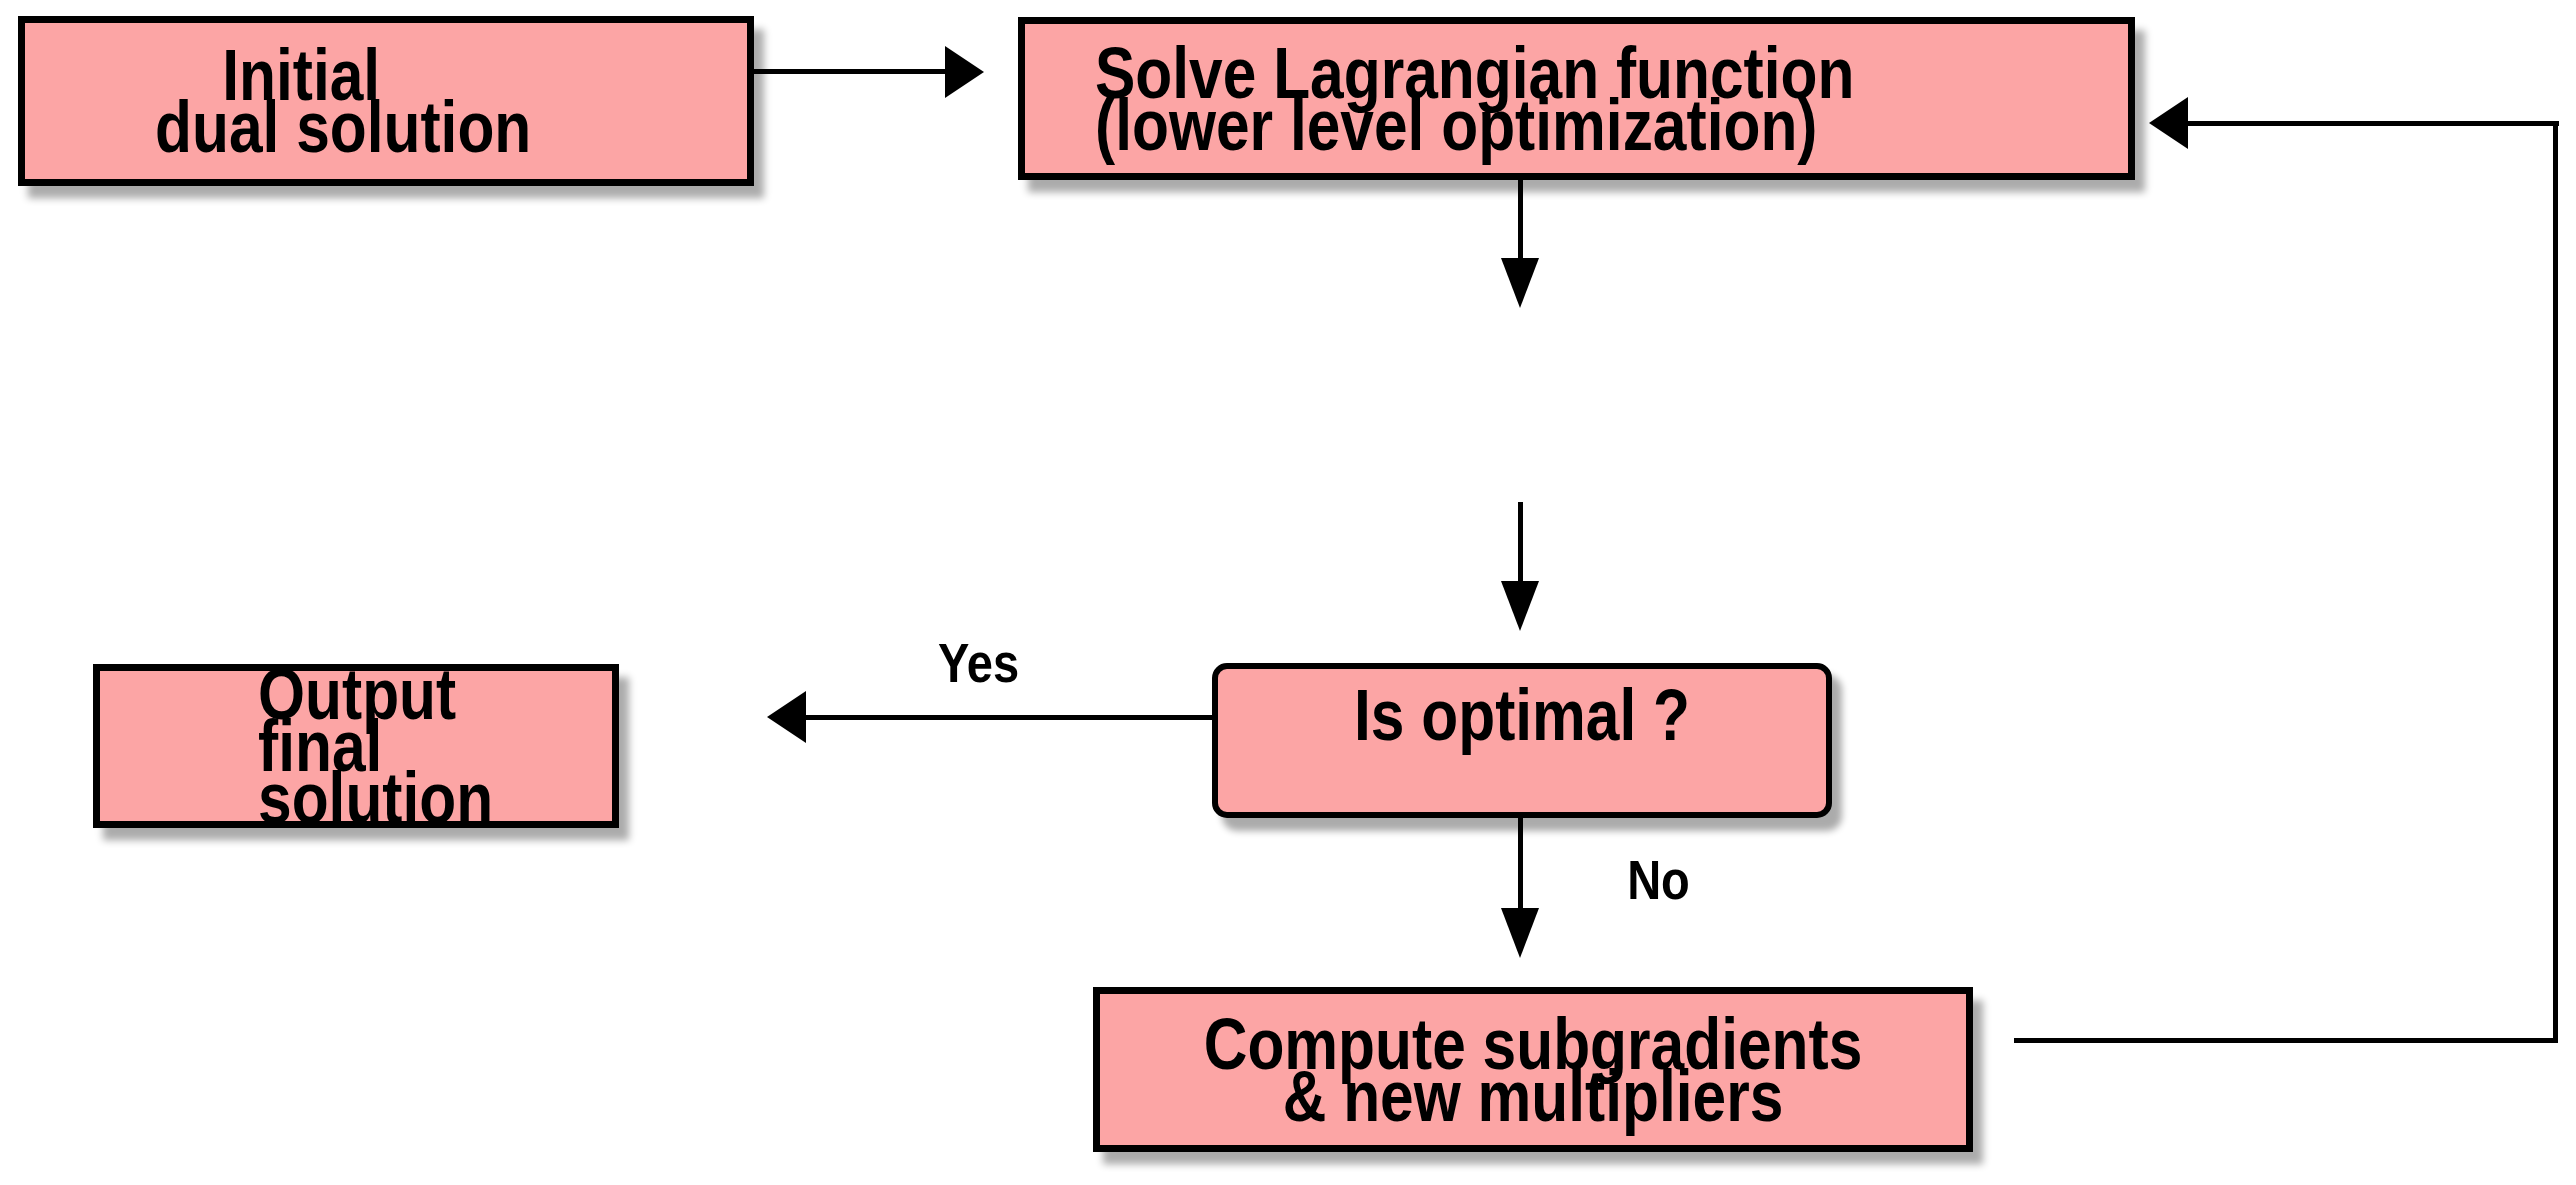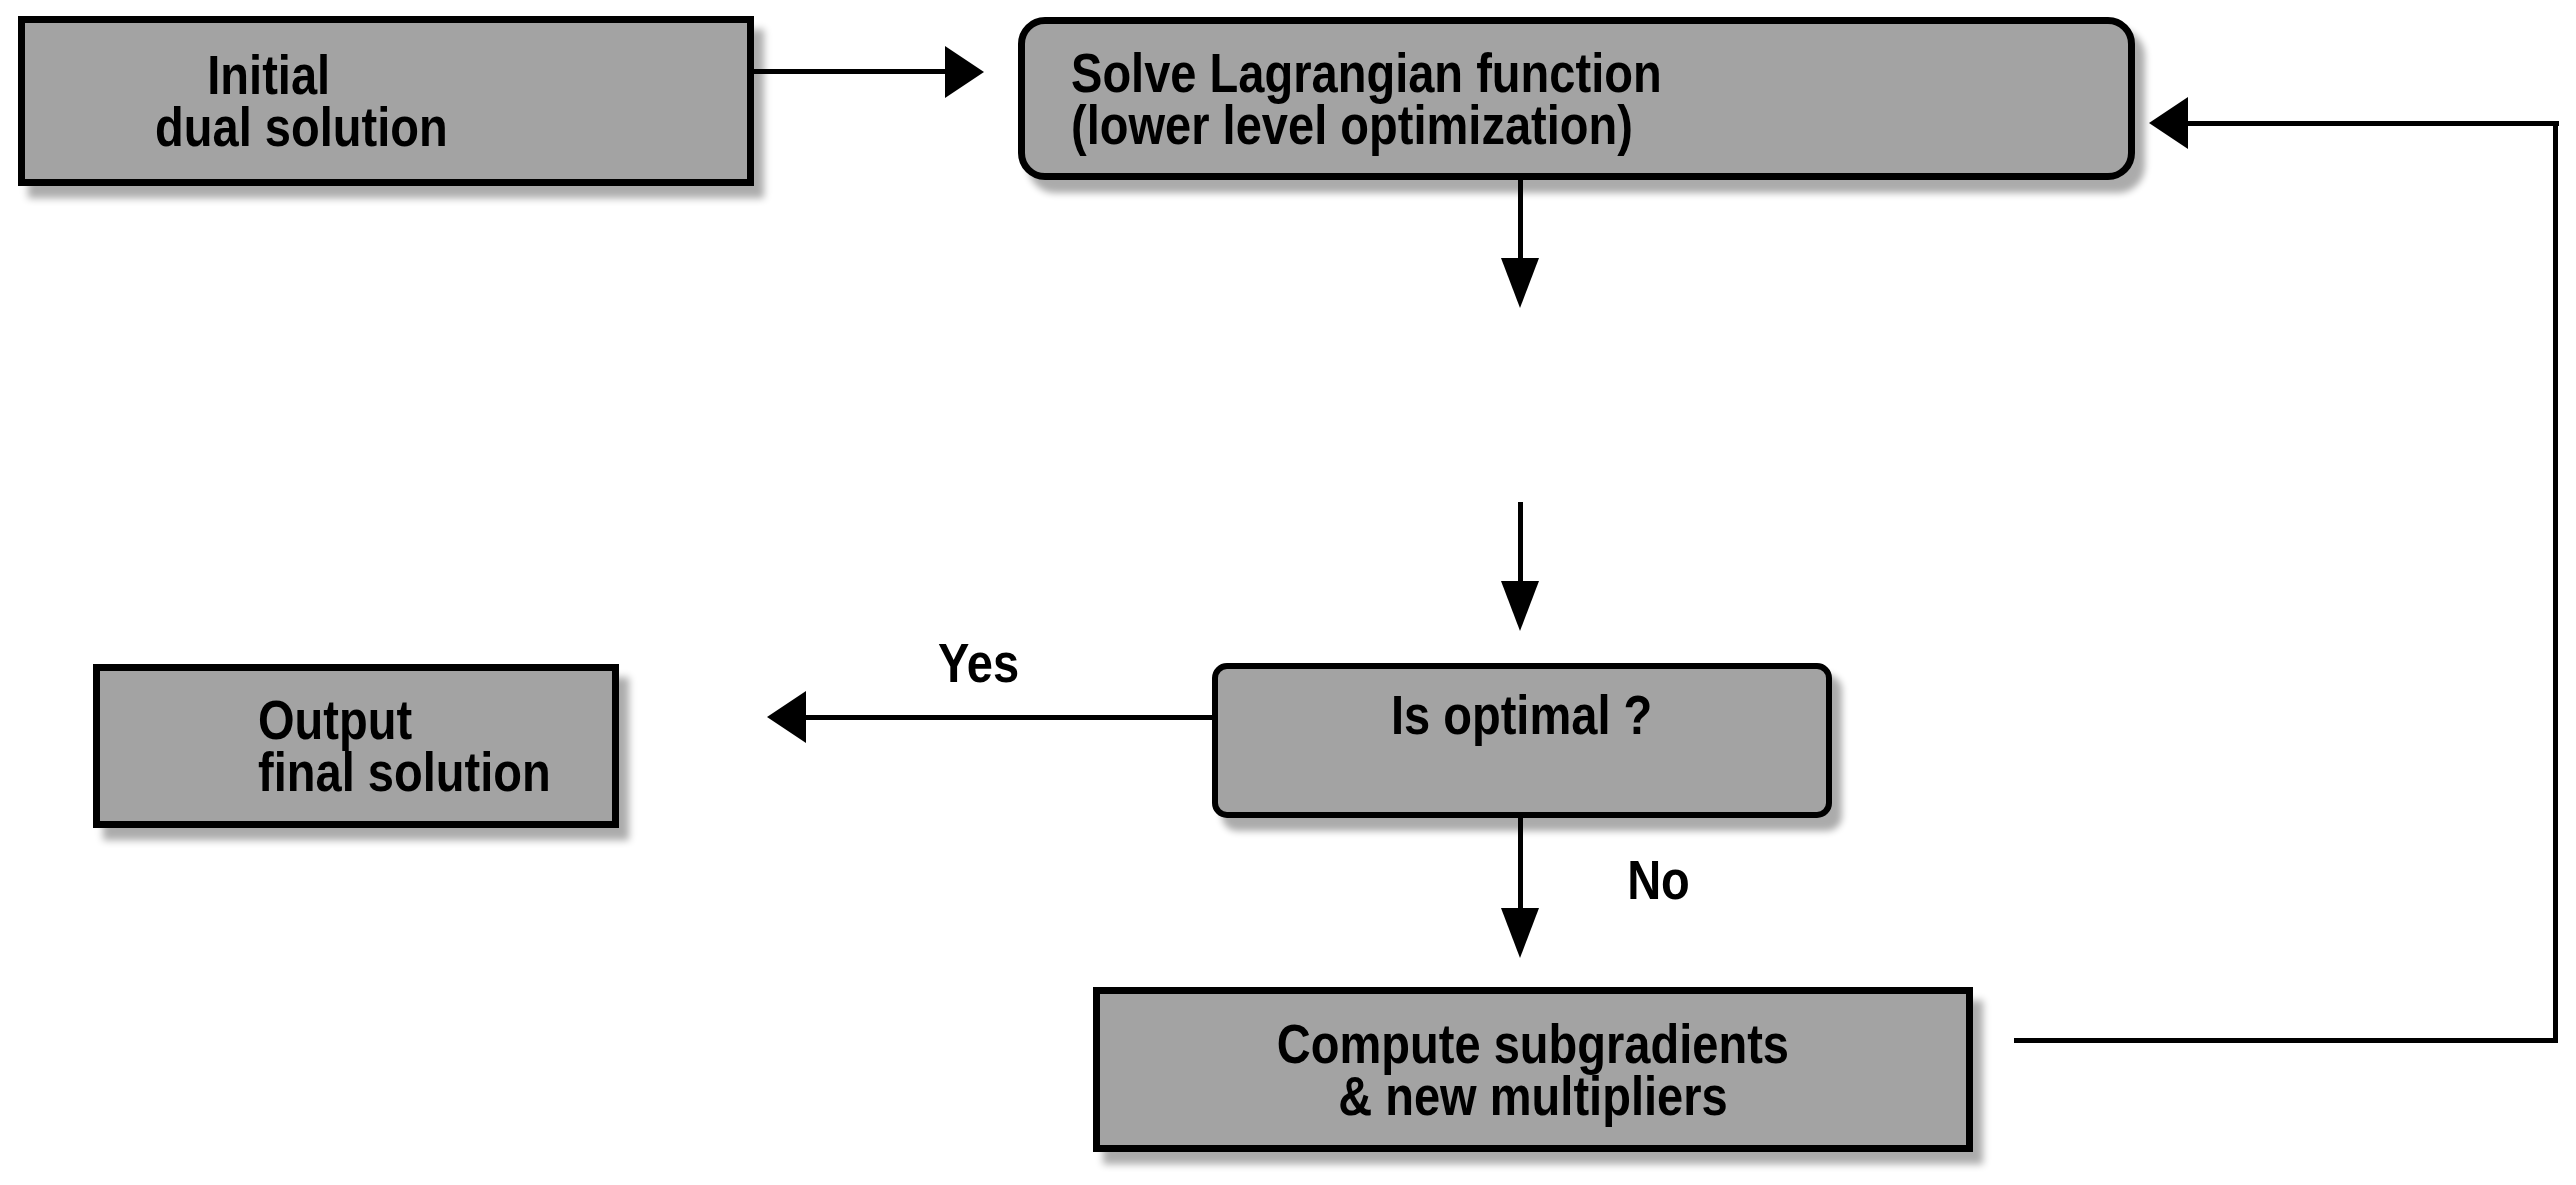--- a/index.html
+++ b/index.html
@@ -7,38 +7,38 @@
     position:relative;
     width:2576px;height:1185px;
     background:#ffffff;
     overflow:hidden;
     font-family:"Liberation Sans",sans-serif;
     color:#000;
   }
   
   .node{
     position:absolute;
-    background:#a3a3a3;
+    background:#fca5a5;
     border:7.5px solid #000;
     box-sizing:border-box;
     box-shadow:10px 12.5px 7.5px rgba(0,0,0,0.33);
     display:flex;
     flex-direction:column;
     justify-content:center;
     font-weight:700;
-    font-size:56px;
+    font-size:72px;
     line-height:52px;
     white-space:pre-wrap;
   }
   .lbl{transform:scaleX(0.84);transform-origin:left center;display:block;}
   .node.centered{align-items:center;text-align:center;}
   .node.centered .lbl{transform-origin:center center;}
 
   #n-initial {left:17.5px;   top:16.3px;   width:736px; height:170px; padding-left:130px;}
-  #n-solve   {left:1018px; top:17px;   width:1117px; height:163px; padding-left:46px;border-radius:27px;}
+  #n-solve   {left:1018px; top:17px;   width:1117px; height:163px; padding-left:70px;}
   #n-primal  {left:1093px; top:339px;  width:928px; height:163px; padding-left:232px;}
   #n-decision{left:1212px; top:663px; width:620px;  height:155px; border-width:6.3px;
               border-radius:15px; justify-content:flex-start; padding-top:17.5px;
               line-height:56px;}
   #n-subgrad {left:1093px; top:987px; width:880px; height:165px;}
   #n-output  {left:93px;  top:664px; width:526px; height:164px; padding-left:158px;}
 
   
   .seg{position:absolute;background:#000;}
   #e1-line {left:754px; top:69px;  width:193px;  height:5px;}

